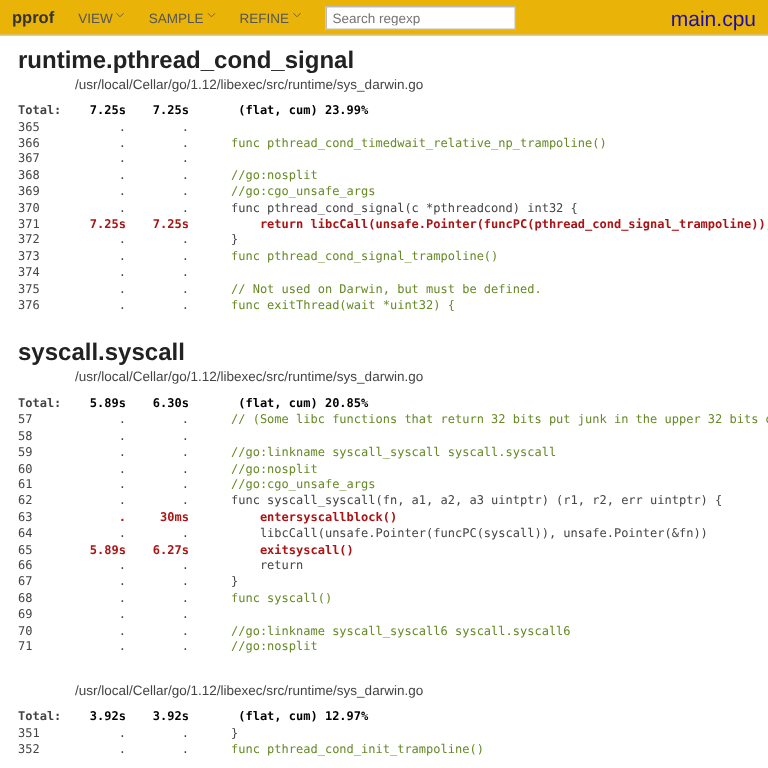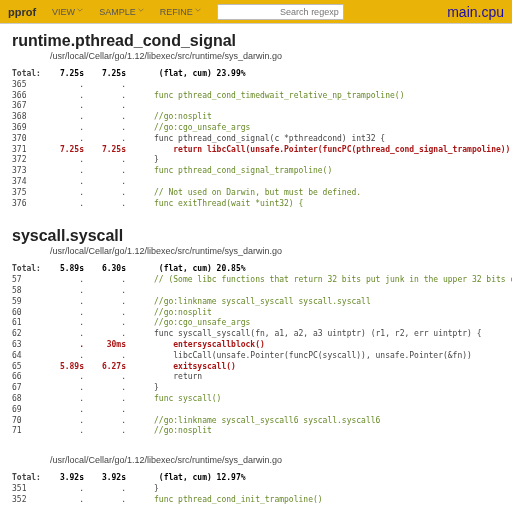--- a/index.html
+++ b/index.html
@@ -1,21 +1,21 @@
 <!DOCTYPE html>
 <html><head>
 <meta charset="utf-8">
 <style>
 * { margin:0; padding:0; box-sizing:border-box; }
 body { font-family:-apple-system,BlinkMacSystemFont,"Segoe UI",sans-serif; font-size:10px; color:#333; background:#fff; width:512px; }
 .topbar { display:flex; align-items:center; height:24px; background:#eab308; border-bottom:1px solid #ccc; padding:0 8px; gap:16px; }
 .brand { font-weight:bold; font-size:11px; }
 .menu { font-size:9px; color:#555; display:flex; align-items:flex-start; gap:2px; cursor:pointer; }
 .menu svg { width:6px; height:6px; }
-.search { flex:0 0 120px; height:16px; border:1px solid #bbb; background:#fff; font-size:9px; padding:0 4px;text-align:right; }
+.search { flex:0 0 120px; height:16px; border:1px solid #bbb; background:#fff; font-size:9px; padding:0 4px; }
 .spacer { flex:1; }
 .link { color:#1a0dab; font-size:14px; cursor:pointer; }
 .content { padding:8px 12px; }
 .section { margin-bottom:18px; }
 .fn-name { font-size:16px; font-weight:bold; color:#222; }
 .fn-path { font-size:9px; color:#444; margin-top:1px;margin-left:38px; }
 .listing { font-family:"Menlo","Consolas",monospace; font-size:8px; color:#444; margin-top:8px; white-space:pre; line-height:1.35; }
 .listing .hdr { color:#000; font-weight:bold; }
 .listing .lno { color:#444; display:inline-block; width:30px; text-align:left; }
 .listing .flat { display:inline-block; width:42px; text-align:right; }

